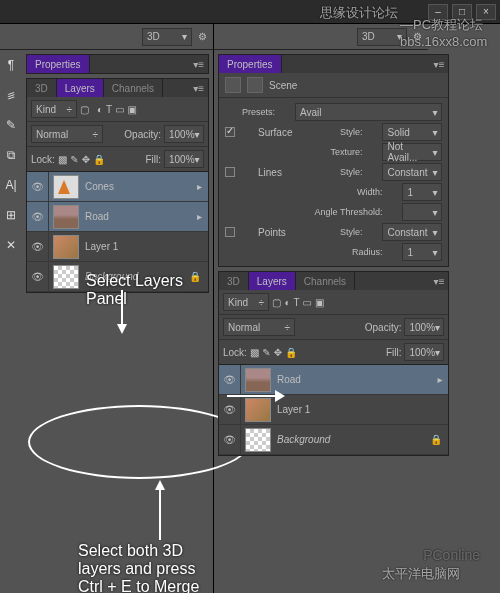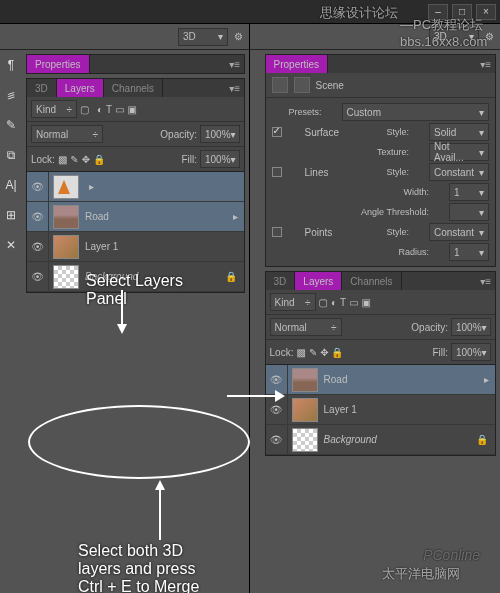--- a/index.html
+++ b/index.html
@@ -1,32 +1,32 @@
 <!DOCTYPE html>
 <html><head>
 <meta charset="utf-8">
 <style>
 *{margin:0;padding:0;box-sizing:border-box;font-family:Tahoma,Arial,sans-serif;font-size:10px;color:#bfbfbf}
 body{background:#535353;width:500px;height:593px;overflow:hidden;position:relative}
 .wm{position:absolute;pointer-events:none;color:rgba(255,255,255,.6);font-size:13px;text-shadow:0 0 2px #000}
 .wm1{top:4px;left:320px}
 .wm2{top:16px;left:400px}
 .wm3{bottom:10px;right:40px}
-.wm4{bottom:30px;right:20px;font-style:italic;font-size:14px;color:rgba(255,255,255,.3)}
+.wm4{bottom:30px;right:20px;font-size:14px;color:rgba(255,255,255,.3)}
 .titlebar{height:24px;background:#2b2b2b;border-bottom:1px solid #000;display:flex;align-items:center;justify-content:flex-end;gap:4px;padding:0 4px}
 .winbtn{width:20px;height:16px;background:#3a3a3a;border:1px solid #555;display:flex;align-items:center;justify-content:center;color:#ccc}
 .toolbar{height:26px;background:#535353;display:flex;align-items:center;padding:0 6px;gap:6px;border-bottom:1px solid #222}
 .dd{background:#4b4b4b;border:1px solid #333;height:18px;display:flex;align-items:center;justify-content:space-between;padding:0 4px}
 .row{display:flex}
 .strip{width:24px;background:#535353;padding-top:6px;display:flex;flex-direction:column;align-items:center;gap:12px}
 .strip .ico{width:18px;height:18px;display:flex;align-items:center;justify-content:center;color:#ddd;font-size:12px}
 .panelcol{flex:1;position:relative}
 .panel{background:#454545;border:1px solid #222;margin:4px 4px 0 4px}
 .ptabs{height:18px;background:#3a3a3a;display:flex;align-items:center}
-.ptab{padding:0 8px;height:18px;display:flex;align-items:center;background:#a21caf;border-right:1px solid #222}
+.ptab{padding:0 8px;height:18px;display:flex;align-items:center;background:#4c1d95;border-right:1px solid #222}
 .ptab.off{background:#3a3a3a;color:#888}
 .pmenu{margin-left:auto;padding:0 4px;color:#aaa}
 .iconset{background:#454545;padding:4px 6px;display:flex;gap:6px;align-items:center;border-bottom:1px solid #333}
 .iconset .ib{width:16px;height:16px;background:#555;border:1px solid #666}
 .noprop{padding:6px 8px;color:#aaa;height:170px}
 .propbody{padding:4px 6px}
 .proprow{display:flex;align-items:center;height:20px;gap:20px}
 .lbl{width:50px;text-align:right;color:#bfbfbf;font-size:9px}
 .val{flex:1}
 .chk{width:10px;height:10px;border:1px solid #888;background:#4a4a4a;display:inline-block;margin-right:3px;position:relative}
@@ -40,21 +40,21 @@
 .thumb.bg{background:repeating-conic-gradient(#ccc 0 25%,#fff 0 50%) 0 0/8px 8px}
 .thumb.cone::after{content:'';position:absolute;left:4px;top:4px;border-left:6px solid transparent;border-right:6px solid transparent;border-bottom:14px solid #d97a2a}
 .thumb.road{background:linear-gradient(#a88 40%,#865 60%)}
 .thumb.img{background:linear-gradient(135deg,#c86,#974)}
 .lname{flex:1;padding-left:2px}
 .lname.it{font-style:italic}
 .lock{padding:0 6px}
 .ellipse{position:absolute;border:2px solid #fff;border-radius:50%;pointer-events:none}
 .arrow{position:absolute;pointer-events:none}
 .anntext{position:absolute;color:#fff;font-size:16px;max-width:140px;text-align:left;text-shadow:0 0 3px #000}
-.side{float:left;width:250px;height:569px;position:relative;border-right:1px solid #000}
+.side{float:left;width:214px;height:569px;position:relative;border-right:1px solid #000}
 svg{display:block}
 </style>
 </head>
 <body>
 
 <div class="titlebar">
   <div class="winbtn">‒</div>
   <div class="winbtn">□</div>
   <div class="winbtn">×</div>
 </div>
@@ -130,20 +130,21 @@
         <span>🔒</span>
         <span style="margin-left:auto">Fill:</span>
         <div class="dd" style="width:40px">
                 <span>100%</span>
                 <span>▾</span>
               </div>
       </div>
       <div class="layer sel">
         <div class="eye">👁</div>
         <div class="thumb cone"></div>
+        <div class="lname">Cones</div>
         <div class="lock">▸</div>
       </div>
       <div class="layer sel">
         <div class="eye">👁</div>
         <div class="thumb road"></div>
         <div class="lname">Road</div>
         <div class="lock">▸</div>
       </div>
       <div class="layer">
         <div class="eye">👁</div>
@@ -187,21 +188,21 @@
       </div>
       <div class="iconset">
         <div class="ib"></div>
         <div class="ib"></div>
         <span>Scene</span>
       </div>
       <div class="propbody">
         <div class="proprow">
           <span class="lbl">Presets:</span>
           <div class="dd val">
-                  <span>Custom</span>
+                  <span>Avail</span>
                   <span>▾</span>
                 </div>
         </div>
         <div class="proprow">
                 <span class="chk on"></span>
                 <span>Surface</span>
           <span class="lbl" style="margin-left:auto">Style:</span>
           <div class="dd" style="width:60px">
                   <span>Solid</span>
                   <span>▾</span>

